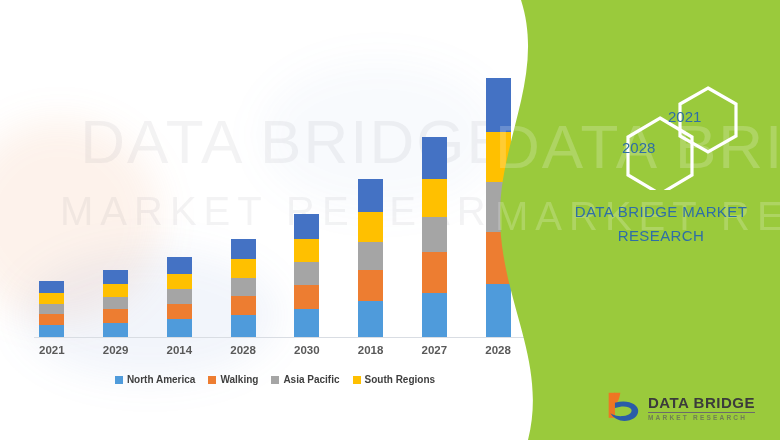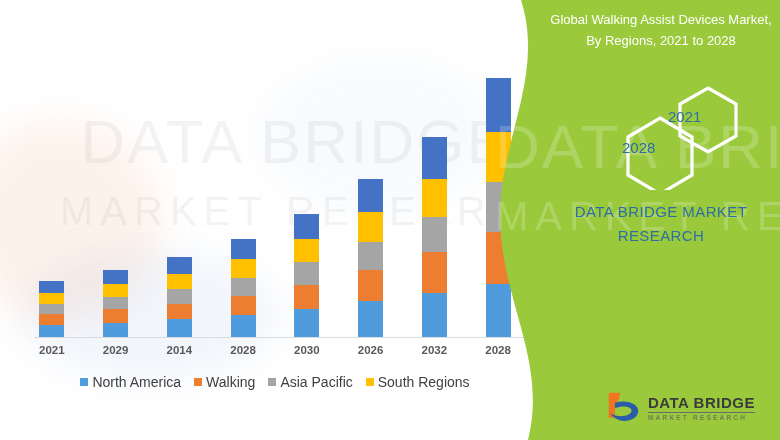--- a/index.html
+++ b/index.html
@@ -149,22 +149,22 @@
     gap: 4px;
     white-space: nowrap;
   }
   .legend-swatch {
     width: 8px;
     height: 8px;
     flex: 0 0 auto;
   }
   .legend-label {
     color: #3f3f3f;
-    font-size: 14px;
-    font-weight: normal;
+    font-size: 10px;
+    font-weight: bold;
   }
 
   
   .green-panel {
     position: absolute;
     left: 0; top: 0;
     width: 780px; height: 440px;
     pointer-events: none;
   }
   .green-content {
@@ -359,22 +359,22 @@
       </div>
     <div class="axis-line"></div>
   </div>
 
   <div class="xlabels" id="xlabels">
       <div class="xlabel">2021</div>
       <div class="xlabel">2029</div>
       <div class="xlabel">2014</div>
       <div class="xlabel">2028</div>
       <div class="xlabel">2030</div>
-      <div class="xlabel">2026</div>
-      <div class="xlabel">2032</div>
+      <div class="xlabel">2018</div>
+      <div class="xlabel">2027</div>
       <div class="xlabel">2028</div>
     </div>
 
   <div class="legend" id="legend">
       <div class="legend-item">
         <span class="legend-swatch" style="background: rgb(79, 155, 219);"></span>
         <span class="legend-label">North America</span>
       </div>
       <div class="legend-item">
         <span class="legend-swatch" style="background: rgb(237, 125, 49);"></span>
@@ -393,21 +393,20 @@
   <svg class="green-panel" viewBox="0 0 780 440">
     <path d="M 780 0 L 521 0 C 545 75 500 140 500 215 C 500 300 548 360 528 440 L 780 440 Z" fill="#9ACA3C"></path>
   </svg>
 
   <div class="green-content">
     <div class="panel-watermark">
       <div>DATA BRIDGE</div>
       <div class="pwm-2">MARKET RESEARCH</div>
     </div>
 
-    <div class="panel-title">Global Walking Assist Devices Market, By Regions, 2021 to 2028</div>
 
     <div class="hex-wrap">
       <svg width="240" height="110" viewBox="0 0 240 110">
         <polygon points="168,8 196,24 196,56 168,72 140,56 140,24" fill="none" stroke="#ffffff" stroke-width="3.2"></polygon>
         <polygon points="120,38 152,57 152,95 120,114 88,95 88,57" fill="none" stroke="#ffffff" stroke-width="3.2"></polygon>
       </svg>
       <div class="hex-label hex-2021">2021</div>
       <div class="hex-label hex-2028">2028</div>
     </div>
 

